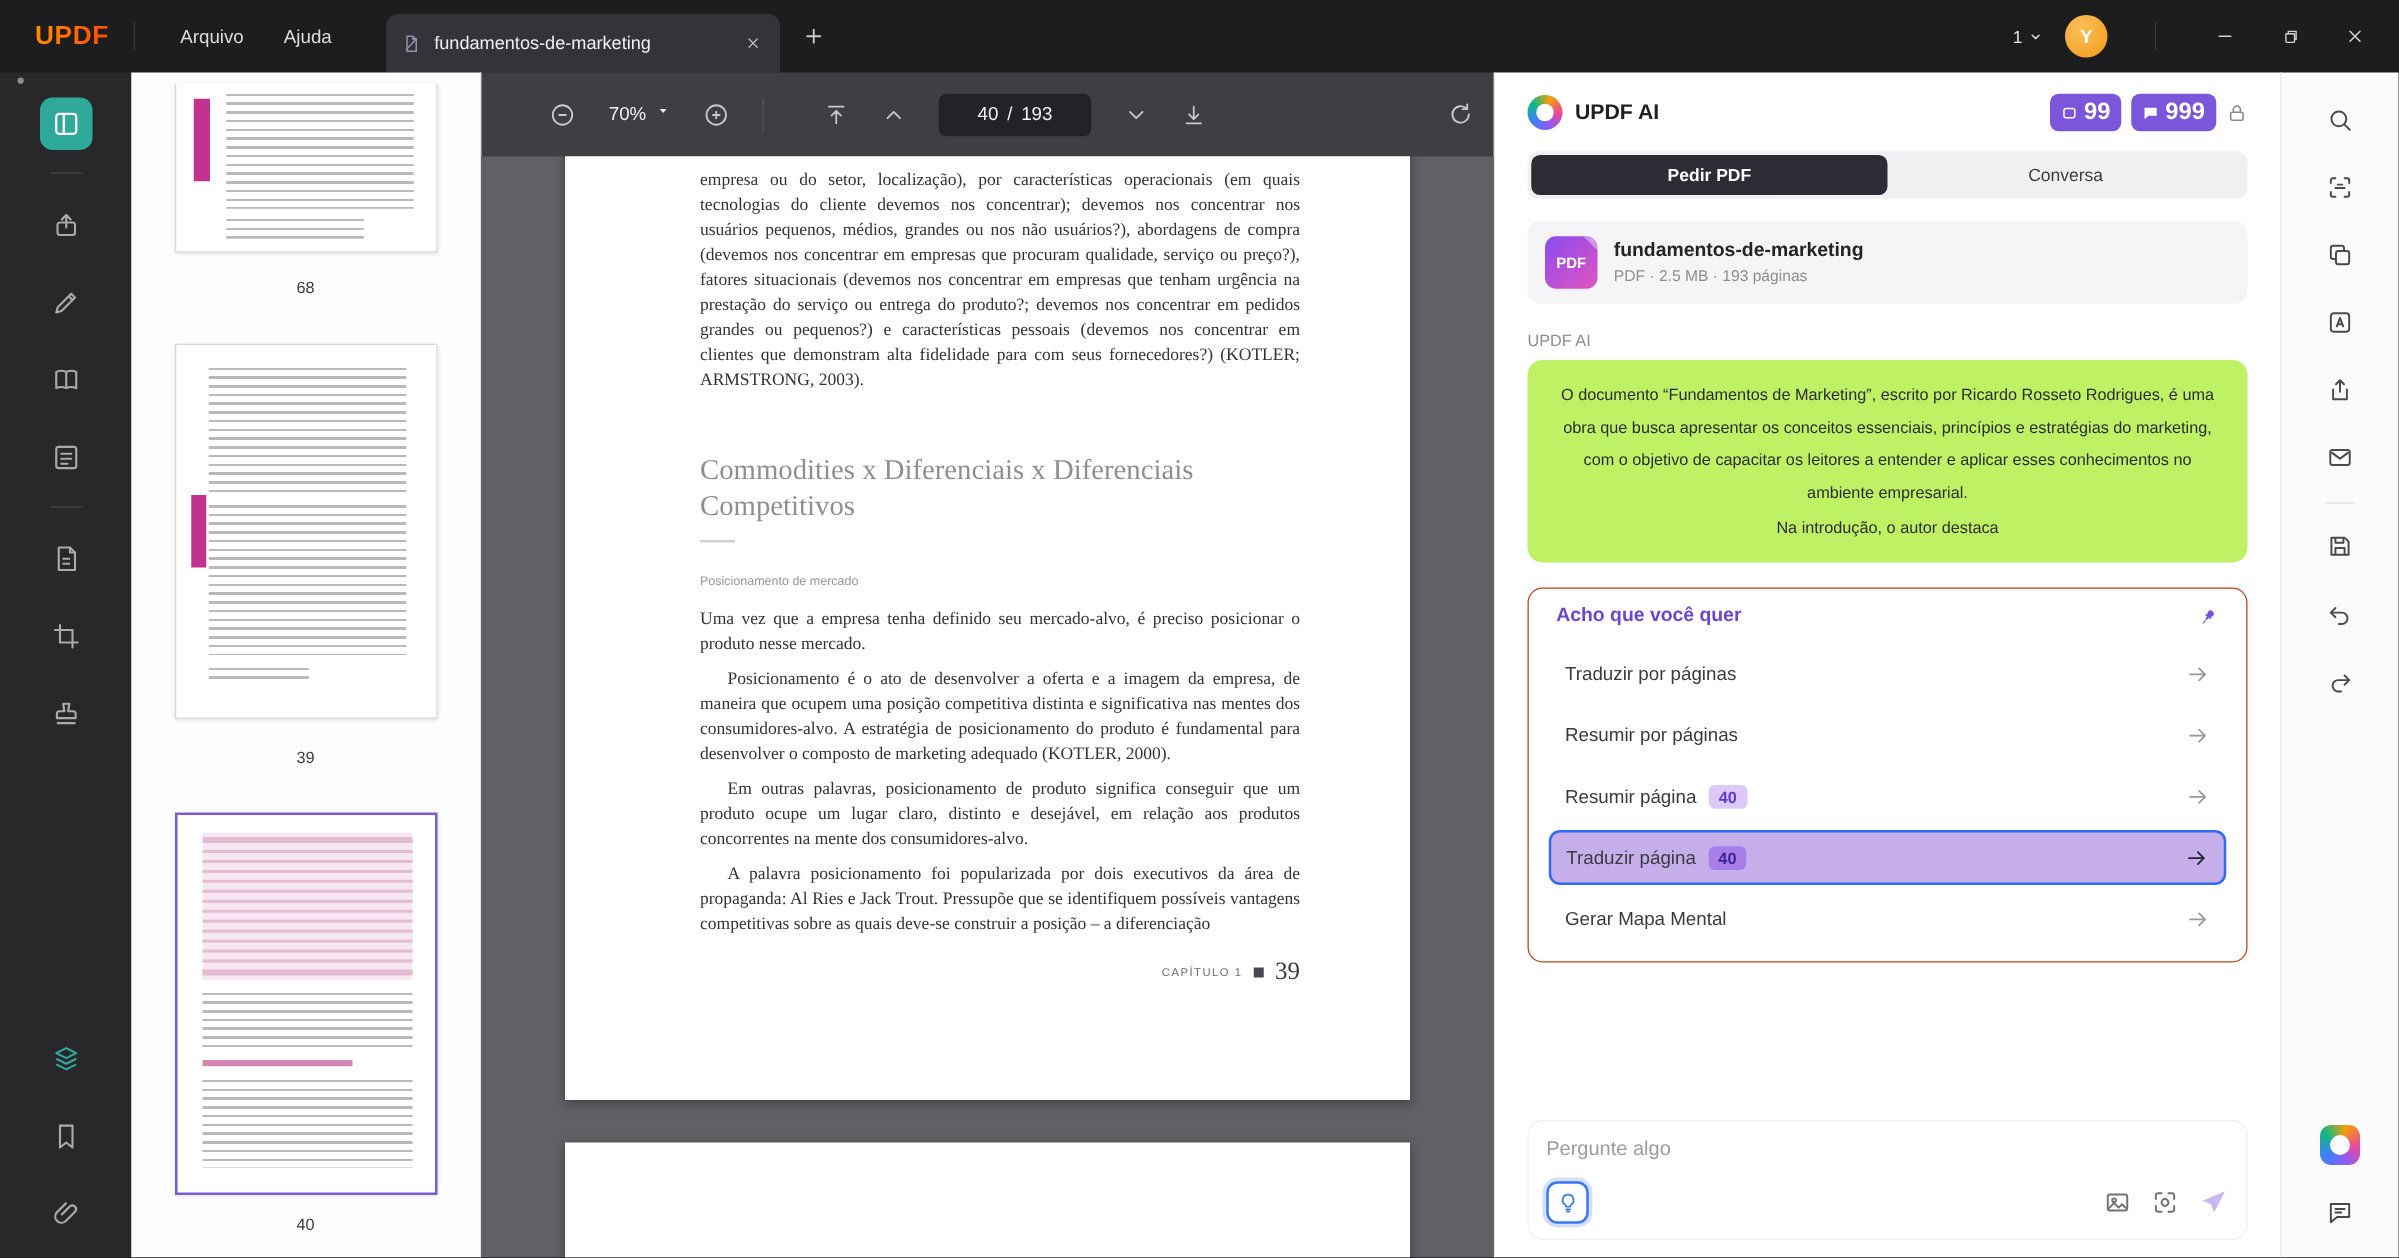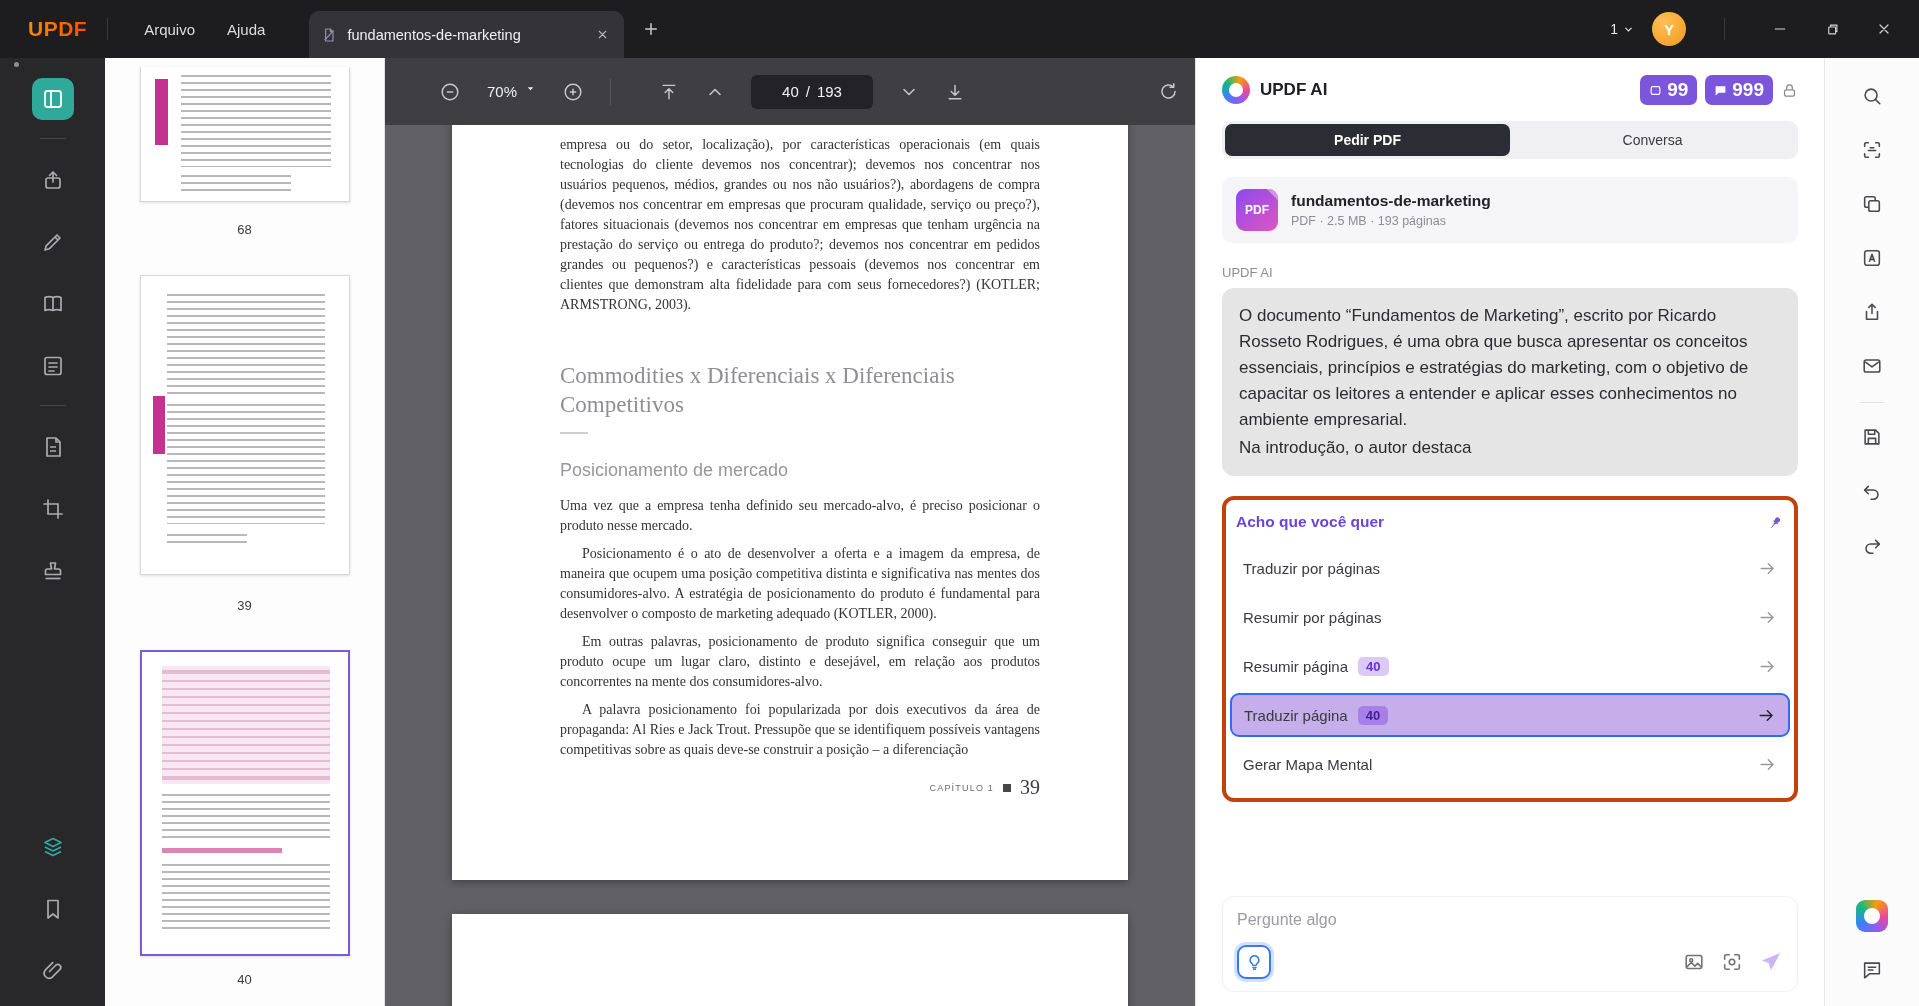--- a/index.html
+++ b/index.html
@@ -58,21 +58,21 @@
 
   .viewer { flex:1; background:#616165; position:relative; overflow:hidden; }
   .page { position:absolute; left:67px; width:676px; background:#ffffff; box-shadow:0 2px 8px rgba(0,0,0,.35); }
   .page-1 { top:-78px; height:833px; padding:88px 88px 0 108px; }
   .page-2 { top:789px; height:300px; }
 
   .book-text { font-family:"Liberation Serif", serif; font-size:14px; line-height:20px; color:#333336; text-align:justify; }
   .book-text.indent { text-indent:22px; }
   .book-heading { margin-top:46px; font-family:"Liberation Serif", serif; font-weight:400; font-size:23px; line-height:29px; color:#8f8f93; }
   .heading-rule { margin-top:13px; width:28px; height:2px; background:#cfcfd3; }
-  .book-subheading { margin-top:26px; font-size:18px; color:#97979b; }
+  .book-subheading { margin-top:26px; font-size:10px; color:#97979b; }
   .p-gap { margin-top:15px; }
   .p-gap-s { margin-top:8px; }
   .page-footer { margin-top:16px; display:flex; justify-content:flex-end; align-items:center; gap:9px; }
   .footer-chapter { font-size:9px; letter-spacing:1.2px; color:#6a6a6e; }
   .footer-square { width:8px; height:8px; background:#47474b; }
   .footer-num { font-family:"Liberation Serif", serif; font-size:20px; color:#3a3a3e; }
 
   
   .ai-panel { width:629px; flex:0 0 629px; background:#ffffff; border-left:1px solid #e4e4e6; display:flex; flex-direction:column; min-height:0; }
   .ai-header { display:flex; align-items:center; gap:10px; padding:17px 26px 10px; }
@@ -91,24 +91,24 @@
   .ai-tab.active { background:#2c2c34; color:#fff; font-weight:600; }
 
   .file-card { margin:4px 26px; background:#f5f5f7; border-radius:10px; padding:12px 14px; display:flex; align-items:center; gap:13px; }
   .pdf-icon { width:42px; height:42px; border-radius:9px; background:linear-gradient(140deg,#8a4bf0,#e254c0);
     color:#fff; font-weight:700; font-size:12px; display:flex; align-items:center; justify-content:center; position:relative; overflow:hidden; }
   .pdf-icon::after { content:""; position:absolute; right:-8px; top:-8px; width:16px; height:16px; background:rgba(255,255,255,.4); transform:rotate(45deg); }
   .file-name { font-size:15.5px; font-weight:700; color:#232327; }
   .file-meta { font-size:12.5px; color:#8d8d92; margin-top:4px; }
 
   .sender-label { margin:18px 26px 8px; font-size:13px; color:#8d8d92; }
-  .ai-bubble { margin:0 26px; background:#e5e5e5; border-radius:12px; padding:15px 17px; color:#2c2c30; font-size:17px; line-height:26px; }
+  .ai-bubble { margin:0 26px; background:#bef264; border-radius:12px; padding:15px 17px; color:#2c2c30; font-size:13px; line-height:26px;text-align:center; }
   .ai-bubble .msg2 { margin-top:2px; }
 
-  .sugg-card { margin:20px 26px 0; border:4px solid #c2410c; border-radius:12px; padding:13px 4px 12px; }
+  .sugg-card { margin:20px 26px 0; border:1px solid #c2410c; border-radius:12px; padding:13px 16px 12px; }
   .sugg-header { display:flex; align-items:center; justify-content:space-between; padding:0 6px 10px; }
   .sugg-title { font-size:15.5px; font-weight:700; color:#6a45d8; }
   .sug-row { height:44px; border-radius:9px; display:flex; align-items:center; gap:10px; padding:0 12px; margin-top:5px; border:1px solid transparent; }
   .sug-label { font-size:15px; color:#3a3a3f; }
   .sug-badge { background:#dcc9f7; color:#6236d4; font-size:13px; font-weight:700; padding:2px 8px; border-radius:5px; }
   .sug-arrow { margin-left:auto; display:flex; color:#98989d; }
   .sug-row.selected { background:#c5aeea; border:2px solid #2e6cf6; }
   .sug-row.selected .sug-badge { background:#a87fe8; color:#3d1f96; }
   .sug-row.selected .sug-arrow { color:#20242c; }
 

